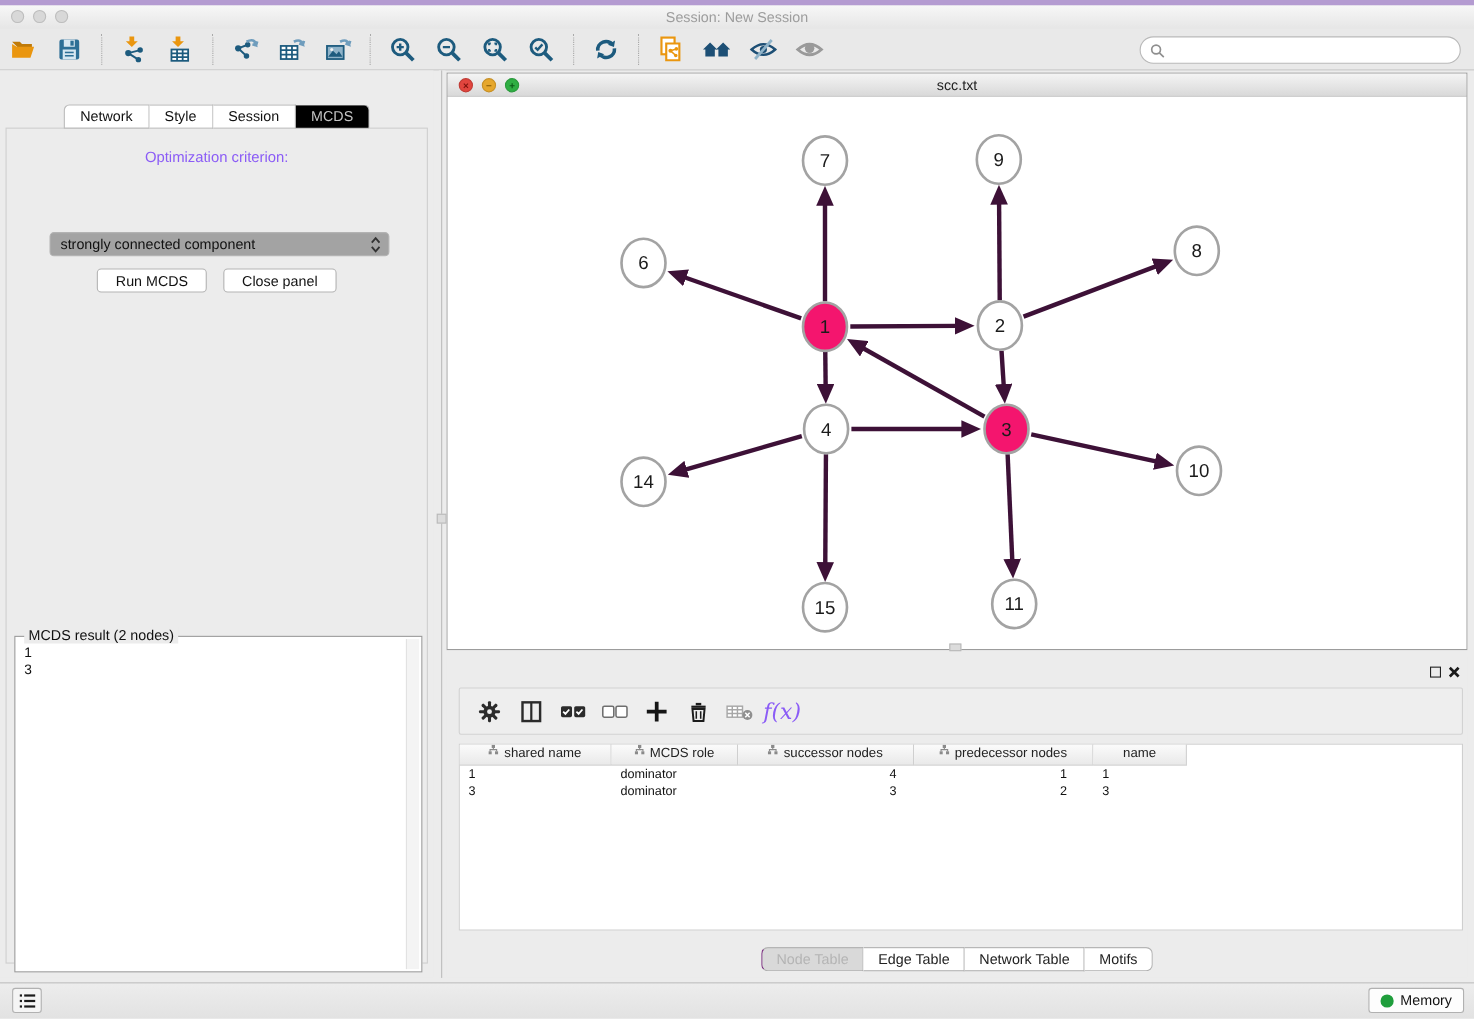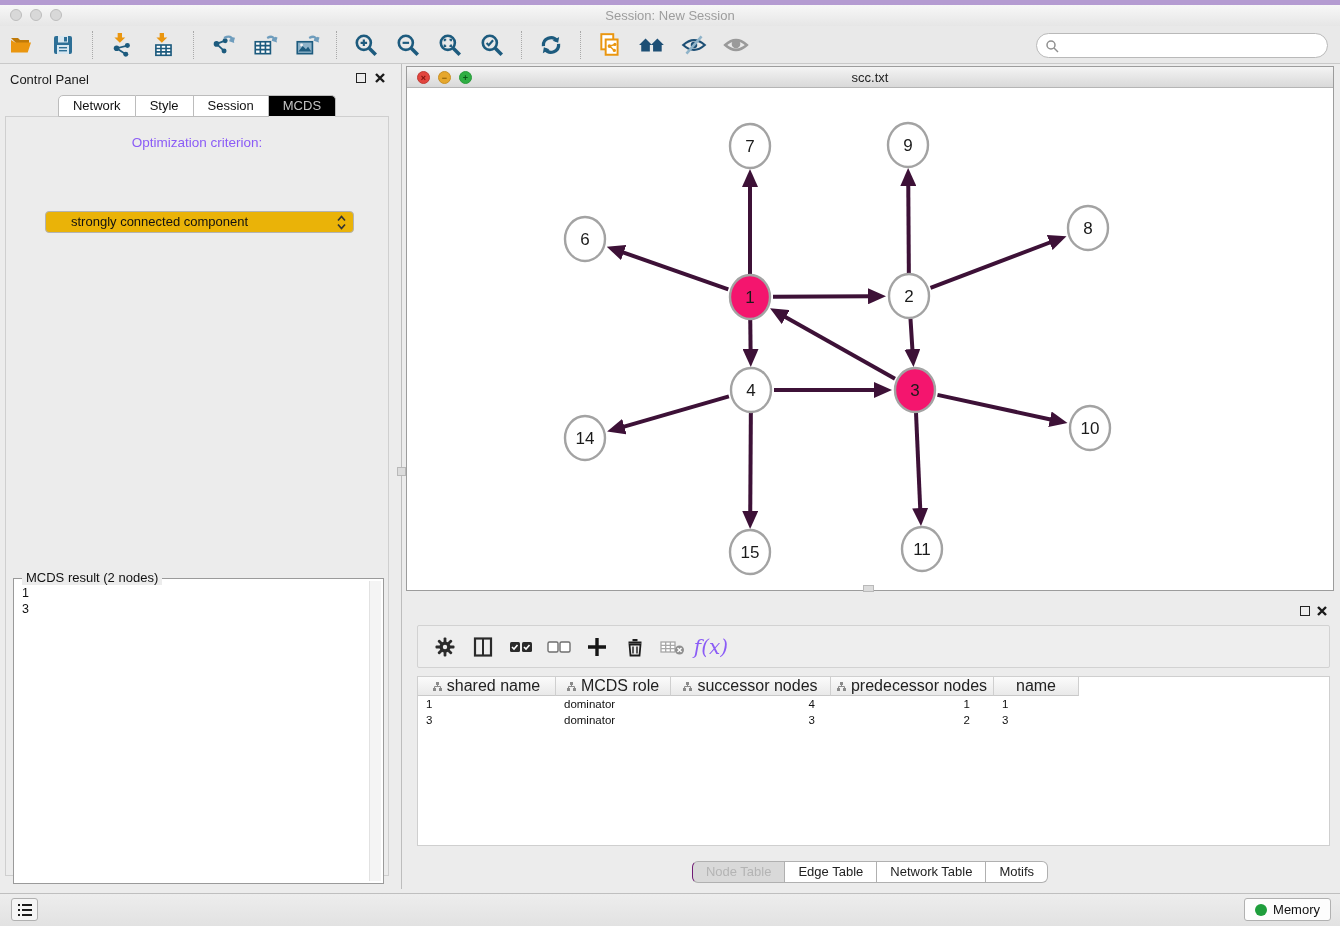--- a/index.html
+++ b/index.html
@@ -33,22 +33,22 @@
   .cp-float { right:28px; } .cp-close { right:8px; }
   .tabs-row { position:absolute; left:0; top:31px; width:394px; display:flex; justify-content:center; z-index:3; }
   .tab { height:22px; line-height:20px; padding:0 14px; font-size:13px; background:#fff;
     border:1px solid #bcbcbc; border-left:none; color:#111; }
   .tab:first-child { border-left:1px solid #bcbcbc; border-radius:5px 0 0 0; }
   .tab.last { border-radius:0 5px 0 0; }
   .tab.selected { background:#000000; color:#c4c4c4; border-bottom-color:#e7e7e7; }
   .cp-content { position:absolute; left:5px; top:52px; width:384px; height:760px;
     border:1px solid #cfcfcf; background:#ececec; }
   .opt-label { text-align:center; margin-top:18px; font-size:13.5px; color:#8b5cf6; }
-  .dropdown { position:absolute; left:39px; top:94px; width:309px; height:22px; background:#eab308;
-    border:1px solid #b3b3b3; border-radius:4px; font-size:13px; line-height:20px; padding-left:25px; color:#111; }
+  .dropdown { position:absolute; left:39px; top:94px; width:309px; height:22px; background:#a3a3a3;
+    border:1px solid #b3b3b3; border-radius:4px; font-size:13px; line-height:20px; padding-left:9px; color:#111; }
   .dd-stepper { position:absolute; right:7px; top:3px; }
   .cp-buttons { position:absolute; left:0; top:127px; width:100%; display:flex; justify-content:center; gap:15px; }
   .pbtn { height:22px; background:#fff; border:1px solid #b3b3b3; border-radius:4px;
     font-size:13px; padding:0 16px; color:#111; font-family:"Liberation Sans",sans-serif; }
   .result-box { position:absolute; left:7px; top:444px; width:371px; height:306px;
     border:1px solid #9a9a9a; background:#fff;margin-top:17px; }
   .result-legend { position:absolute; left:8px; top:-9px; background:#ececec; padding:0 4px; font-size:13px; color:#111; }
   .result-items { padding:6px 0 0 8px; font-size:12.5px; color:#111; line-height:16px; }
   .result-scroll { position:absolute; right:2px; top:2px; width:12px; height:300px; background:#f4f4f4; border-left:1px solid #e2e2e2; }
 
@@ -75,21 +75,21 @@
   .tp-header { height:26px; position:relative; }
   .tp-title { position:absolute; left:12px; top:5px; font-size:13px; color:#1a1a1a;margin-top:44px; }
   .tp-float { right:24px; } .tp-close { right:6px; }
   .tp-toolbar { position:absolute; left:11px; top:28px; width:913px; height:43px; background:#eeeeee;
     border:1px solid #d2d2d2; border-radius:2px; display:flex; align-items:center; padding-left:10px; }
   .tp-tool { width:34px; height:34px; display:flex; align-items:center; justify-content:center; margin-right:4px; }
   .fx { font-family:"DejaVu Serif", serif; font-style:italic; font-size:20px; color:#8b5cf6; }
   .tbl-area { position:absolute; left:11px; top:79px; width:913px; height:170px; background:#fff; border:1px solid #cfcfcf; }
   .thead { display:flex; height:19px; }
   .th { background:linear-gradient(#fbfbfb,#e9e9e9); border-right:1px solid #cfcfcf; border-bottom:1px solid #c9c9c9;
-    font-size:16px; color:#222; display:flex; align-items:center; justify-content:center; gap:5px; }
+    font-size:12px; color:#222; display:flex; justify-content:center; gap:5px; }
   .trow { display:flex; height:16px; line-height:16px; font-size:11.5px; color:#111; }
   .tcell { overflow:hidden; white-space:nowrap; }
   .bottom-tabs { position:absolute; left:0; top:264px; width:928px; display:flex; justify-content:center; }
   .btab { height:22px; line-height:20px; padding:0 13px; font-size:13px; background:#fff;
     border:1px solid #b0b0b0; border-left:none; color:#222; }
   .btab:first-child { border-left:1px solid #701a75; border-radius:6px 0 0 6px; }
   .btab.last { border-radius:0 6px 6px 0; }
   .btab.selected { background:#d9d9d9; color:#b4b4b4; }
 
   
@@ -250,41 +250,38 @@
   <span class="searchbox">
     <svg width="14" height="14" viewBox="0 0 14 14">
       <circle cx="6" cy="6" r="4" fill="none" stroke="#8f8f8f" stroke-width="1.5"></circle>
       <path d="M9 9 L13 13" stroke="#8f8f8f" stroke-width="1.5"></path>
     </svg>
     <input value="" placeholder="" style="">
   </span>
 </div>
 
 <div class="control-panel">
-  <div class="cp-header">
-    <span class="cp-title">Control Panel</span>
-    <span class="float-btn cp-float"></span>
-    <svg class="close-x cp-close" viewBox="0 0 12 12">
-      <path d="M2 2 L10 10 M10 2 L2 10" stroke="#1a1a1a" stroke-width="2.4"></path>
-    </svg>
-  </div>
   <div class="tabs-row">
     <span class="tab">Network</span>
     <span class="tab">Style</span>
     <span class="tab">Session</span>
     <span class="tab selected last">MCDS</span>
   </div>
   <div class="cp-content">
     <div class="opt-label">Optimization criterion:</div>
     <div class="dropdown">
       <span>strongly connected component</span>
       <svg class="dd-stepper" width="9" height="15" viewBox="0 0 9 15">
         <path d="M1 5.5 L4.5 1.5 L8 5.5" fill="none" stroke="#333" stroke-width="1.7"></path>
         <path d="M1 9.5 L4.5 13.5 L8 9.5" fill="none" stroke="#333" stroke-width="1.7"></path>
       </svg>
+    </div>
+    <div class="cp-buttons">
+      <button class="pbtn">Run MCDS</button>
+      <button class="pbtn">Close panel</button>
     </div>
     <div class="result-box">
       <span class="result-legend">MCDS result (2 nodes)</span>
       <div class="result-items" id="result-items">
           <div>1</div>
           <div>3</div>
         </div>
       <div class="result-scroll"></div>
     </div>
   </div>

